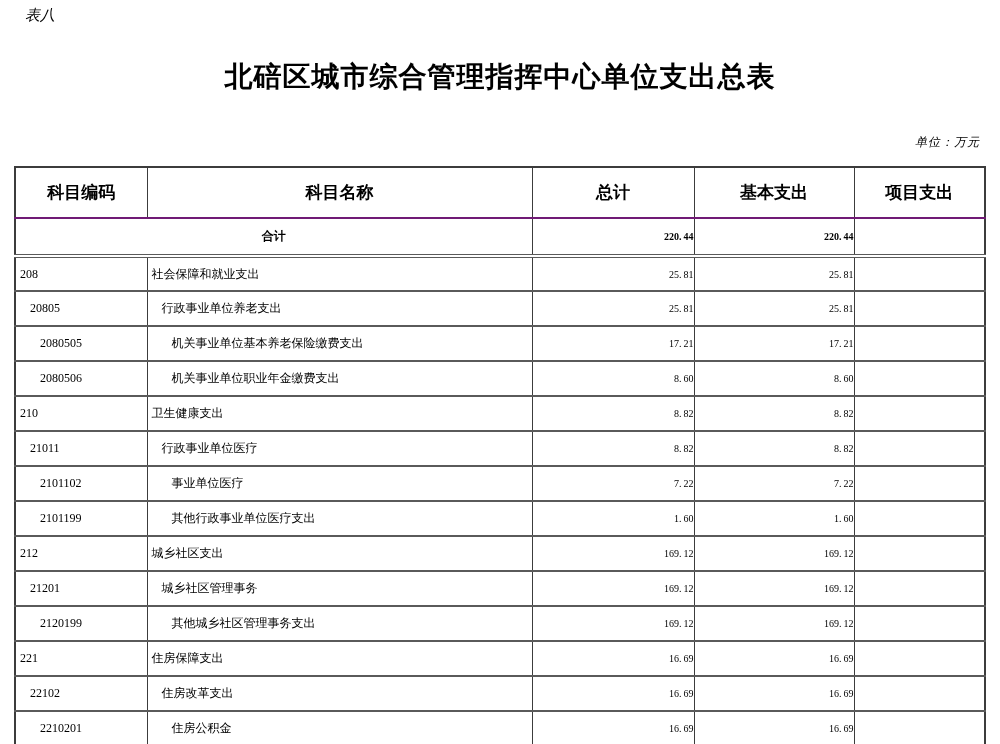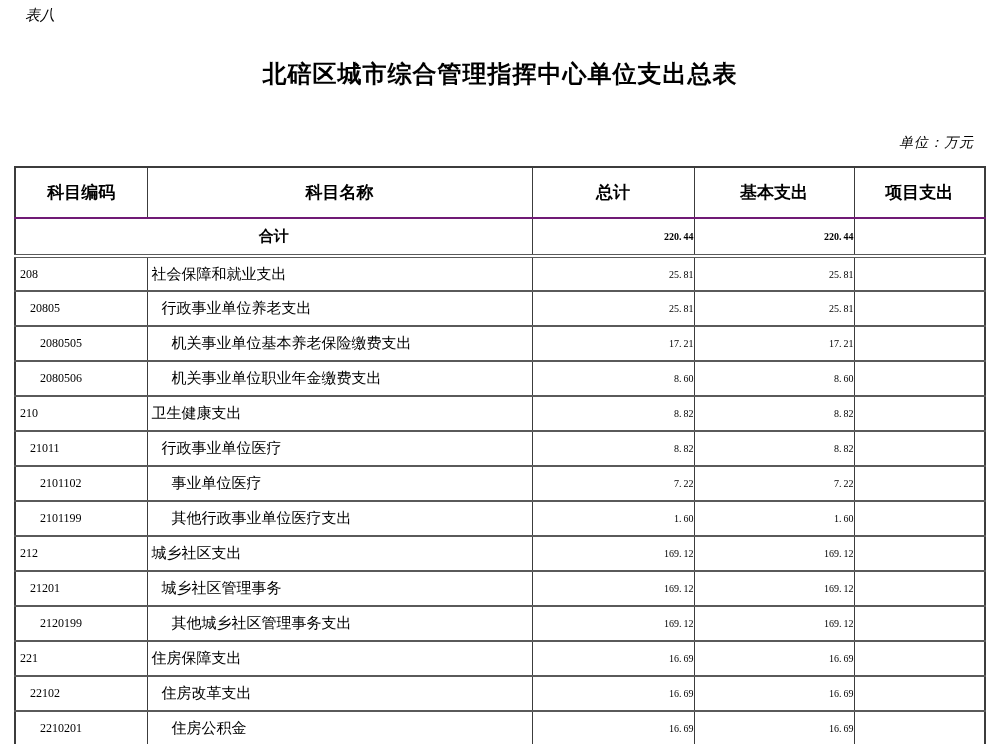--- a/index.html
+++ b/index.html
@@ -14,25 +14,25 @@
   }
   .page { position: absolute; left: 0; top: 0; width: 1000px; height: 744px; }
 
   .table-number {
     position: absolute; left: 25px; top: 6px;
     font-size: 15px; font-style: italic;
   }
   .doc-title {
     position: absolute; left: 0; top: 58px; width: 1000px;
     text-align: center;
-    font-size: 24px; font-weight: bold; letter-spacing: 1px;
+    font-size: 28px; font-weight: bold; letter-spacing: 1px;
   }
   .unit-note {
-    position: absolute; right: 26px; top: 134px;
-    font-size: 14px; font-style: italic; letter-spacing: 1px;
+    position: absolute; right: 20px; top: 134px;
+    font-size: 12px; font-style: italic; letter-spacing: 1px;
   }
 
   table.budget {
     position: absolute; left: 14px; top: 166px;
     width: 972px;
     border-collapse: collapse; table-layout: fixed;
     border: 2px solid #3c3c3c;
   }
   table.budget th, table.budget td {
     border-left: 1px solid #3c3c3c;
@@ -52,21 +52,21 @@
   tr.total-row td {
     border-top: none;
     border-bottom: 4px double #5a5a5a;
     height: 35px;
     font-weight: bold;
   }
   tbody tr.data-row { height: 35px; }
   tbody tr.data-row:first-of-type td { border-top: none; }
 
   td.code-cell  { font-size: 12px; text-align: left; }
-  td.name-cell  { font-size: 15px; text-align: left; }
+  td.name-cell  { font-size: 12px; text-align: left; }
   td.num-cell   { font-size: 10px; text-align: right; padding-right: 6px; }
   td.center     { text-align: center; }
 </style>
 </head>
 <body>
 
 <div class="page">
 
   <div class="table-number">表八</div>
 

